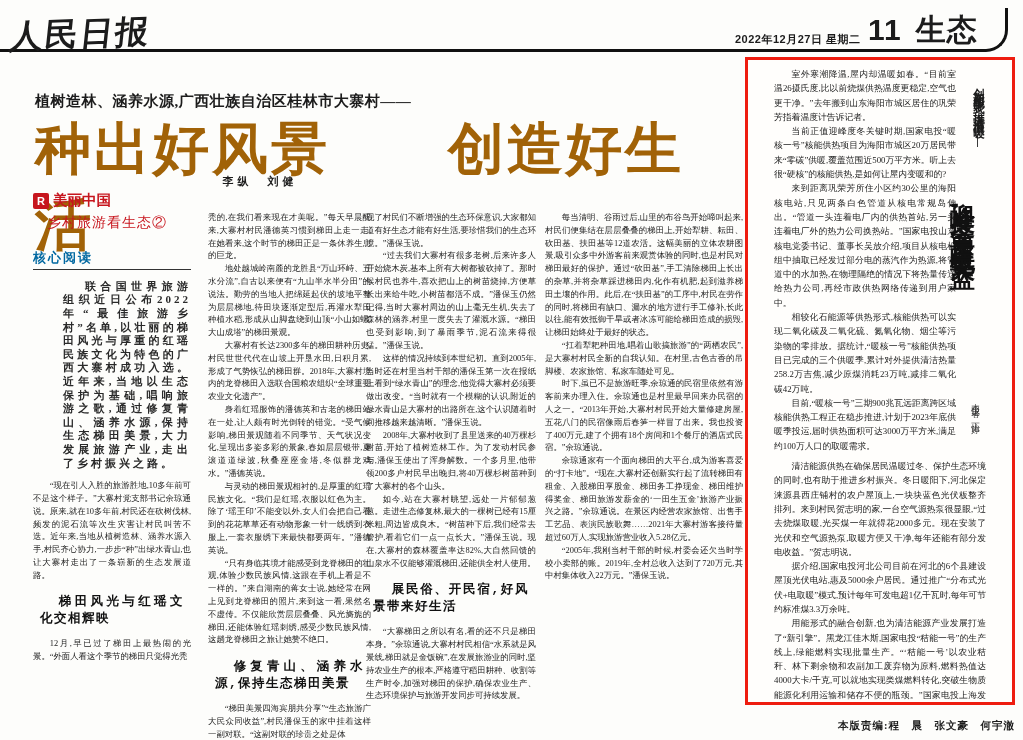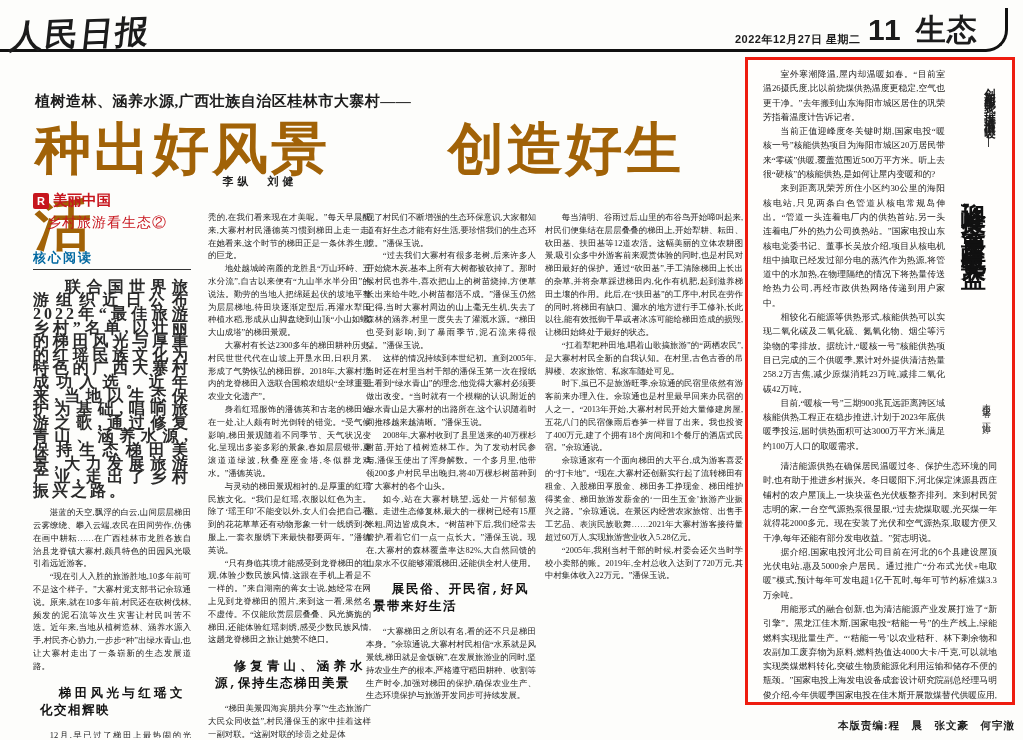--- a/index.html
+++ b/index.html
@@ -46,26 +46,26 @@
   #col3 { left:366px; width:170px; }
   #col4 { left:545px; width:198px; }
   .col p.para { text-indent:2em; }
   .col p.para-cont { text-indent:0; }
   .col h3.subhead { font-size:12.5px; line-height:17px; font-weight:bold; margin:12px 7px 10px;
                     letter-spacing:1.5px; text-indent:1.5em; color:#111;
                     font-family:Liberation Mono, monospace; }
   .core-label { font-size:13px; font-weight:bold; letter-spacing:2px; color:#0369a1;
                 font-family:"Liberation Sans", sans-serif; margin-bottom:4px; }
   .core-rule { border:none; border-top:1.5px solid #333; margin:0 0 10px; }
-  .core-text { font-size:16px; line-height:13.6px; letter-spacing:3px; font-weight:600;
-               text-align:justify; text-indent:2em; margin-bottom:10px; color:#2a2a2a; }
+  .core-text { font-size:11px; line-height:13.6px; letter-spacing:3px; font-weight:600;
+               text-align:justify; text-indent:2em; margin-bottom:10px; color:#2a2a2a;margin-left:30px; }
 
   
   .red-box { position:absolute; left:745px; top:57px; width:270px; height:648px;
-             border:3px solid #ee1c0f; background:#fffefc; padding:7px 15px; overflow:hidden; }
+             border:3px solid #ee1c0f; background:#fffefc; padding:7px 26px; overflow:hidden; }
   .box-top { position:relative; min-height:372px; }
   .box-narrow { width:182px; font-size:8.8px; line-height:14.3px; text-align:justify; color:#222; }
   .box-narrow p, .box-wide p { text-indent:2em; }
   .v-head { position:absolute; right:0; top:12px; height:392px; writing-mode:vertical-rl;
             display:flex; }
   .v-kicker { font-size:11.5px; letter-spacing:3px; font-weight:bold; padding-left:6px; }
   .v-title { font-size:25px; font-weight:900; letter-spacing:5px; padding-top:32px;
              font-family:"Liberation Sans", sans-serif; color:#111; margin-right:6px; }
   .v-byline { font-size:8.5px; letter-spacing:2px; padding-top:148px; color:#333; margin-right:4px; }
   .box-wide { margin-top:6px; font-size:8.8px; line-height:14.3px; text-align:justify; color:#222; }
@@ -98,21 +98,20 @@
     <div class="badge-sub">乡村旅游看生态②</div>
   </div>
 
   <div class="col" id="col1">
     <div class="core">
       <div class="core-label">核心阅读</div>
       <hr class="core-rule">
       <p class="core-text">联合国世界旅游组织近日公布2022年“最佳旅游乡村”名单,以壮丽的梯田风光与厚重的红瑶民族文化为特色的广西大寨村成功入选。近年来,当地以生态保护为基础,唱响旅游之歌,通过修复青山、涵养水源,保持生态梯田美景,大力发展旅游产业,走出了乡村振兴之路。</p>
     </div>
     <div>
-        <p class="para">湛蓝的天空,飘浮的白云,山间层层梯田云雾缭绕、攀入云端,农民在田间劳作,仿佛在画中耕耘……在广西桂林市龙胜各族自治县龙脊镇大寨村,颇具特色的田园风光吸引着远近游客。</p>
         <p class="para">“现在引人入胜的旅游胜地,10多年前可不是这个样子。”大寨村党支部书记余琼通说。原来,就在10多年前,村民还在砍树伐林,频发的泥石流等次生灾害让村民叫苦不迭。近年来,当地从植树造林、涵养水源入手,村民齐心协力,一步步“种”出绿水青山,也让大寨村走出了一条崭新的生态发展道路。</p>
         <h3 class="subhead">梯田风光与红瑶文化交相辉映</h3>
         <p class="para">12月,早已过了梯田上最热闹的光景。“外面人看这个季节的梯田只觉得光秃</p>
       </div>
   </div>
   <div class="col" id="col2">
       <div>
         <p class="para-cont">秃的,在我们看来现在才美呢。”每天早晨醒来,大寨村村民潘德英习惯到梯田上走一走,在她看来,这个时节的梯田正是一条休养生息的巨龙。</p>
         <p class="para">地处越城岭南麓的龙胜县“万山环峙、五水分流”,自古以来便有“九山半水半分田”的说法。勤劳的当地人把绵延起伏的坡地平整为层层梯地,待田块逐渐定型后,再灌水犁田种植水稻,形成从山脚盘绕到山顶“小山如螺,大山成塔”的梯田景观。</p>
         <p class="para">大寨村有长达2300多年的梯田耕种历史,村民世世代代在山坡上开垦水田,日积月累,形成了气势恢弘的梯田群。2018年,大寨村境内的龙脊梯田入选联合国粮农组织“全球重要农业文化遗产”。</p>

